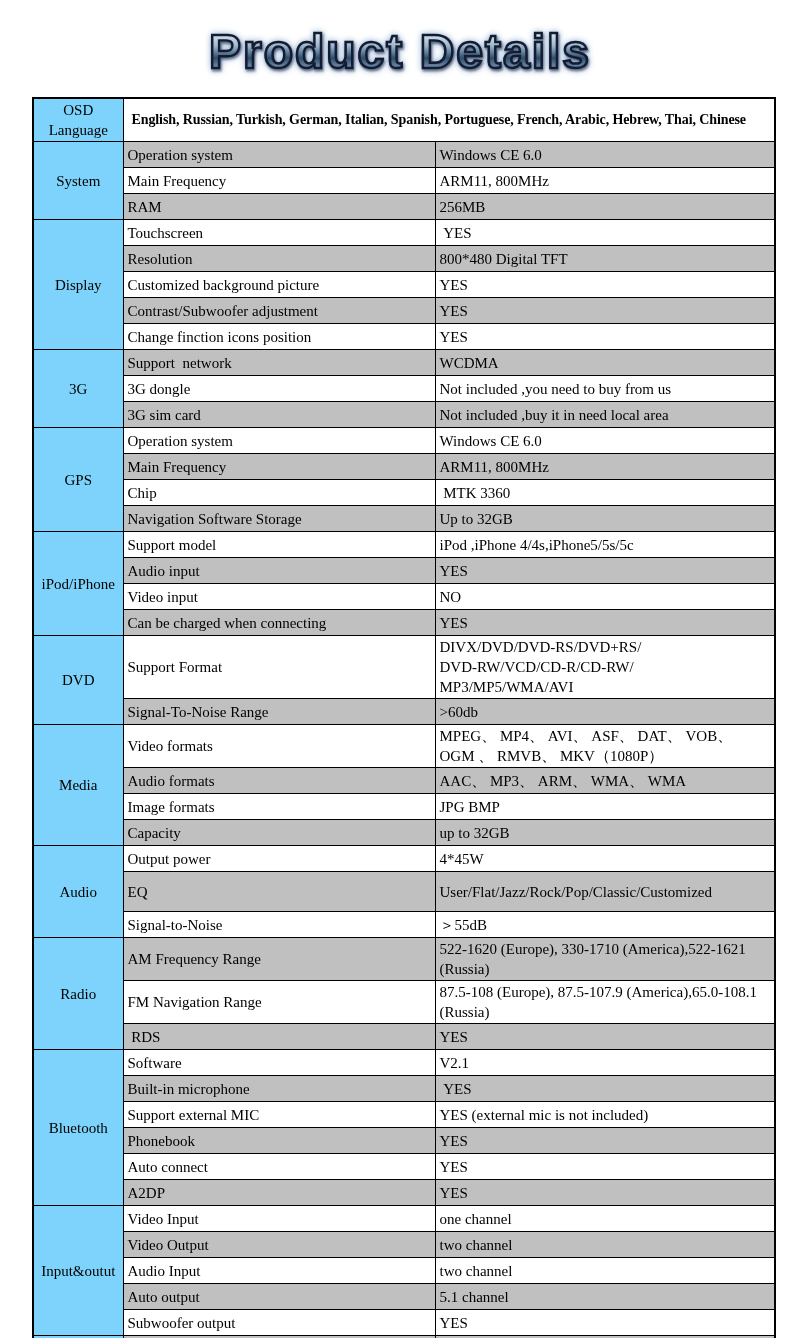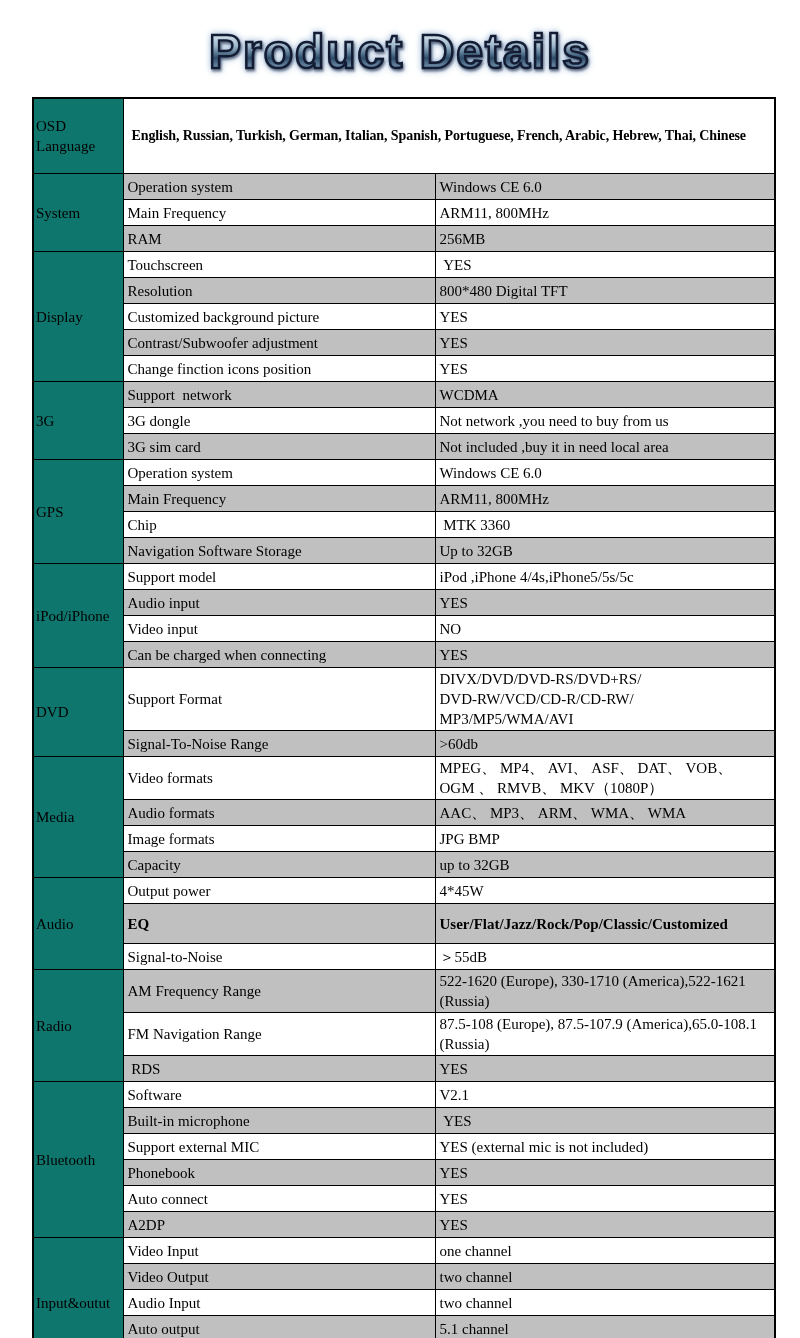--- a/index.html
+++ b/index.html
@@ -46,38 +46,38 @@
     border: 1px solid var(--line, #000);
     font-family: "Liberation Serif", "DejaVu Serif", "DejaVu Sans", serif;
     font-size: 15px;
     line-height: 20px;
     vertical-align: middle;
     padding: 1px 4px;
     height: 23px;
     overflow: hidden;
   }
   td.cat {
-    text-align: left;
-    padding: 17px 2px;
-    background: #0f766e;
+    text-align: center;
+    padding: 1px 2px;
+    background: #7dd3fc;
   }
   td.lbl, td.val {
     white-space: pre-wrap;
     word-wrap: break-word;
   }
   .shade { background: var(--shade, #c0c0c0); }
   tr.hdr td { height: 26px; }
   td.hdr-val {
     font-weight: bold;
     font-size: 14px;
     white-space: nowrap;
     padding: 1px 2px 1px 8px;
     letter-spacing: -0.1px;
   }
-  td.tall { height: 37px; font-weight: bold; }
+  td.tall { height: 37px; }
 </style>
 </head>
 <body>
 
 <div class="page">
   <div class="title-row">
     <span class="page-title">Product Details</span>
   </div>
 
   <table class="spec-table">
@@ -125,21 +125,21 @@
           <td class="lbl">Change finction icons position</td>
           <td class="val">YES</td>
         </tr>
         <tr>
           <td class="cat" rowspan="3">3G</td>
           <td class="lbl shade">Support  network</td>
           <td class="val shade">WCDMA</td>
         </tr>
         <tr>
           <td class="lbl">3G dongle</td>
-          <td class="val">Not network ,you need to buy from us</td>
+          <td class="val">Not included ,you need to buy from us</td>
         </tr>
         <tr>
           <td class="lbl shade">3G sim card</td>
           <td class="val shade">Not included ,buy it in need local area</td>
         </tr>
         <tr>
           <td class="cat" rowspan="4">GPS</td>
           <td class="lbl">Operation system</td>
           <td class="val">Windows CE 6.0</td>
         </tr>

